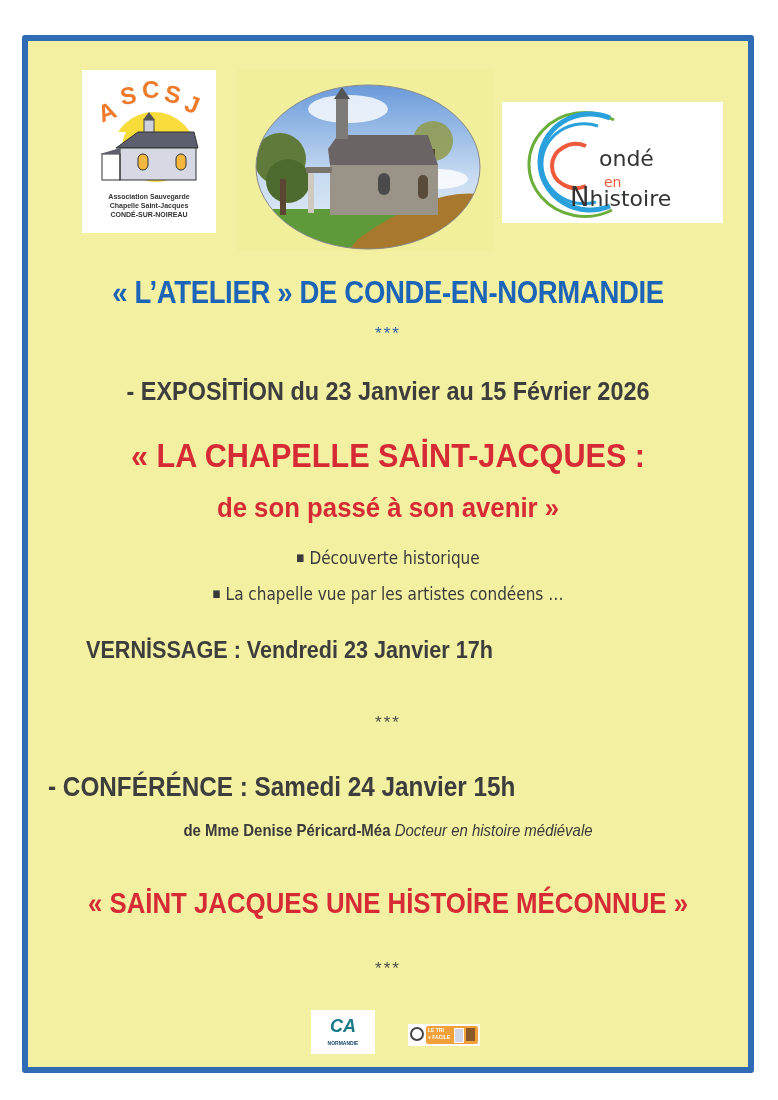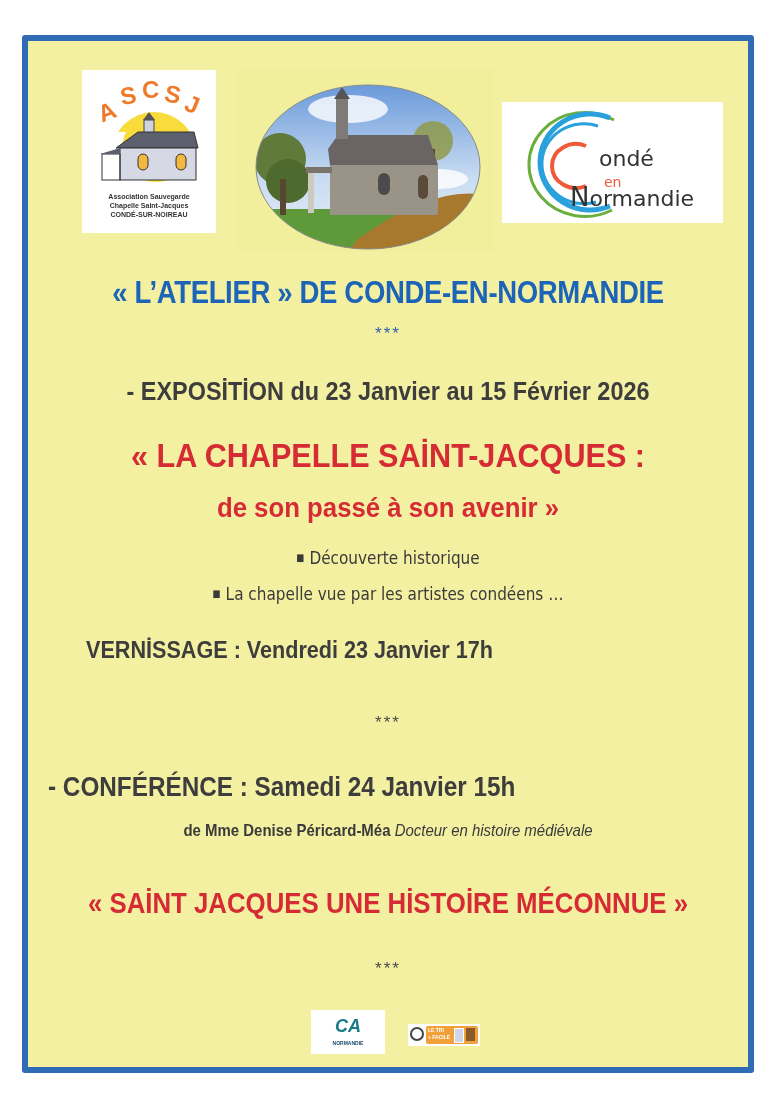--- a/index.html
+++ b/index.html
@@ -130,21 +130,21 @@
   <div class="abs logo-conde">
     <svg width="221" height="121" viewBox="0 0 221 121">
       <path d="M112 18 A56 52 0 1 0 110 108" fill="none" stroke="#6aae3c" stroke-width="3"></path>
       <path d="M108 16 A50 48 0 1 0 108 104" fill="none" stroke="#2aa1dc" stroke-width="5"></path>
       <path d="M96 24 A42 40 0 1 0 94 100" fill="none" stroke="#2aa1dc" stroke-width="3"></path>
       <path d="M84 44 A24 22 0 1 0 84 84" fill="none" stroke="#ee5a3a" stroke-width="4"></path>
     </svg>
     <div class="conde-text" style="left:86px;top:44px;font-size:22px;margin-left:11px;">ondé</div>
     <div class="conde-text" style="left:102px;top:72px;font-size:14px;color:#ee5a3a;">en</div>
     <div class="conde-text" style="left:68px;top:80px;font-size:22px;">
-      <span style="font-size:26px;">N</span><span>ormandie</span>
+      <span style="font-size:26px;">N</span><span>histoire</span>
     </div>
   </div>
 
   <div class="abs center title-blue">« L’ATELIER » DE CONDE-EN-NORMANDIE</div>
   <div class="abs center stars" style="top:283px;">***</div>
 
   <div class="abs center h-dark" style="top:335px;">- EXPOSİTİON du 23 Janvier au 15 Février 2026</div>
   <div class="abs center title-red" style="top:395px;">« LA CHAPELLE SAİNT-JACQUES :</div>
   <div class="abs center sub-red" style="top:451px;">de son passé à son avenir »</div>
 
@@ -164,21 +164,21 @@
 
   <div class="abs h-dark" style="left:20px;top:731px;font-size:27px;transform-origin:left center;">- CONFÉRÉNCE : Samedi 24 Janvier 15h</div>
   <div class="abs center speaker" style="top:780px;">
     <b>de Mme Denise Péricard-Méa</b>
     <i>Docteur en histoire médiévale</i>
   </div>
   <div class="abs center title-red2" style="top:845px;">« SAİNT JACQUES UNE HİSTOİRE MÉCONNUE »</div>
 
   <div class="abs center stars gray" style="top:918px;">***</div>
 
-  <div class="sponsor" style="left:283px;top:969px;width:74px;height:44px;">
+  <div class="sponsor" style="left:283px;top:969px;width:64px;height:44px;">
     <div style="position:absolute;left:0;right:0;top:6px;text-align:center;font-size:18px;font-weight:bold;font-style:italic;color:#1a7a8a;">CA</div>
     <div style="position:absolute;left:0;right:0;top:30px;text-align:center;font-size:5px;font-weight:bold;color:#1a4a6a;">NORMANDIE</div>
   </div>
   <div class="sponsor" style="left:380px;top:983px;width:72px;height:22px;">
     <span style="position:absolute;left:2px;top:3px;width:14px;height:14px;border-radius:50%;border:2px solid #444;box-sizing:border-box;"></span>
     <span style="position:absolute;left:18px;top:2px;width:52px;height:18px;background:#f2a03a;border-radius:2px;"></span>
     <span style="position:absolute;left:20px;top:3px;font-size:5px;font-weight:bold;color:#fff;line-height:7px;">
       <span>LE TRI</span><br>
       <span>+ FACILE</span>
     </span>

